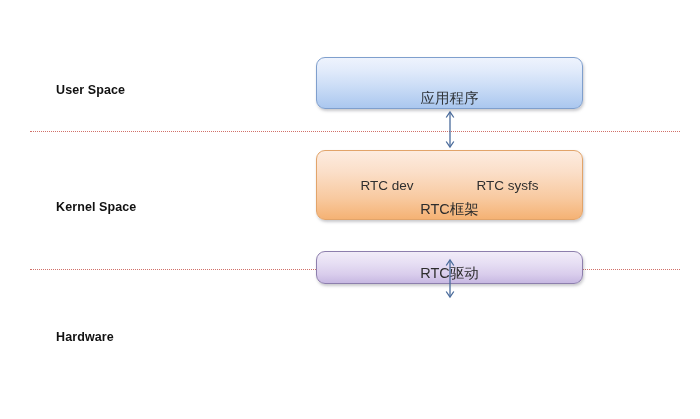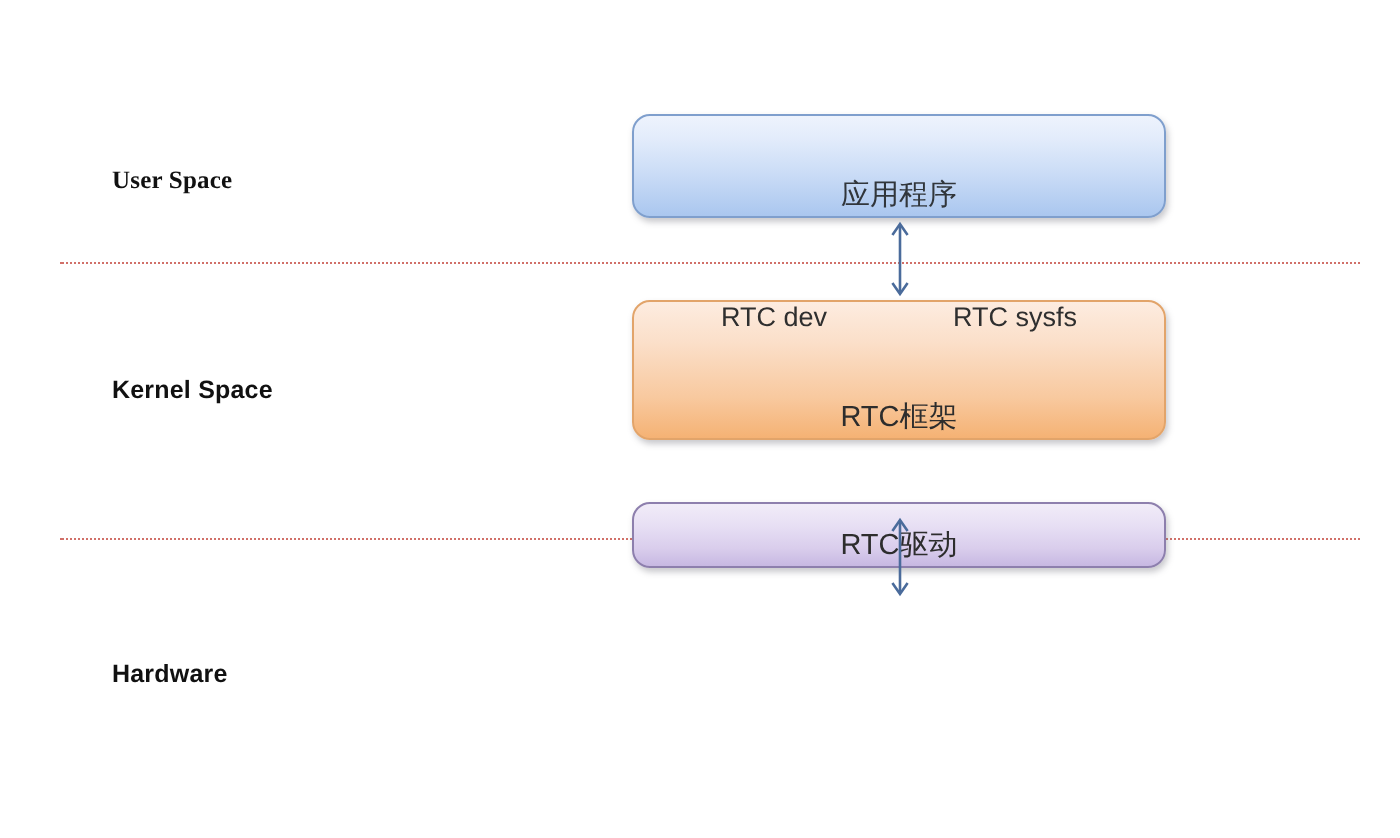--- a/index.html
+++ b/index.html
@@ -37,22 +37,22 @@
     position: absolute;
     left: 56px;
     width: 190px;
     font-size: 12.5px;
     font-weight: bold;
     color: #111111;
     letter-spacing: .1px;
     line-height: 14px;
     white-space: nowrap;
   }
-  #label-user   { top: 83px; font-family: Liberation Serif, serif; }
-  #label-kernel { top: 188px; }
+  #label-user   { top: 83px; }
+  #label-kernel { top: 200px; }
   #label-hw     { top: 330px; }
 
   
   .node {
     position: absolute;
     left: 316px;
     width: 267px;
     border-radius: 9px;
     border: 1px solid #9aa7bd;
     display: flex;
@@ -77,21 +77,21 @@
         #eef3fd 0%, #e3ecfb 22%, #cadcf6 58%, #aac7ef 100%);
   }
   #node-app .node-title { color: #31363b; }
 
   
   #node-framework {
     top: 150px; height: 70px;
     border-color: #e2a46a;
     background: linear-gradient(to bottom,
         #fdece0 0%, #fbdfc9 30%, #f8c99f 70%, #f5b274 100%);
-    justify-content: space-between;
+    justify-content: flex-end;
     gap: 6px;
   }
   .framework-row {
     display: flex;
     width: 100%;
     justify-content: space-around;
     align-items: center;
     padding: 0 12px;
   }
   .framework-item {

